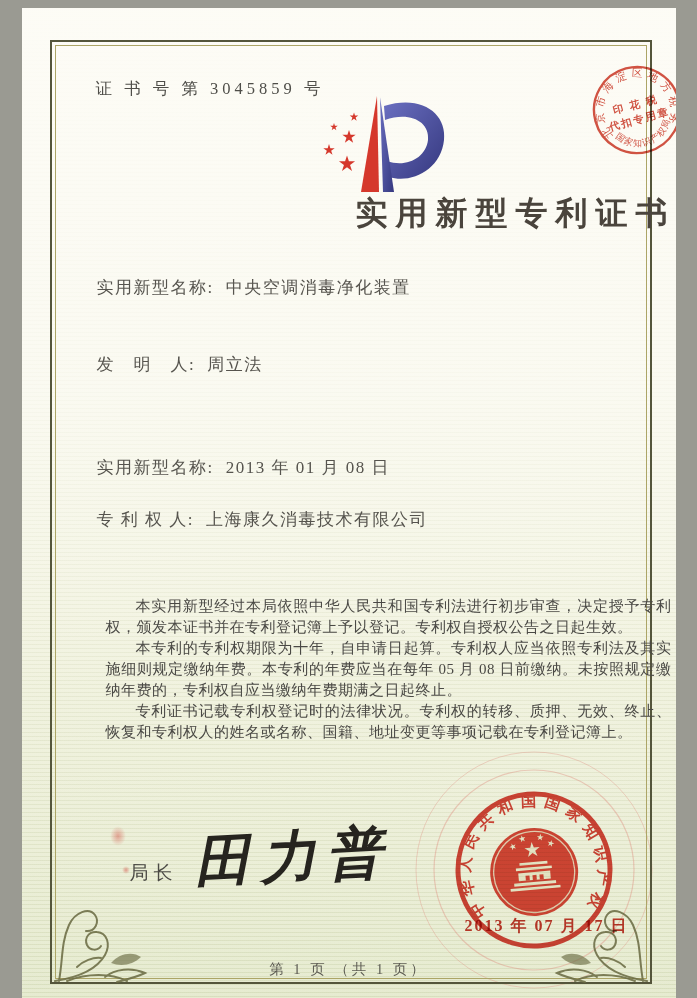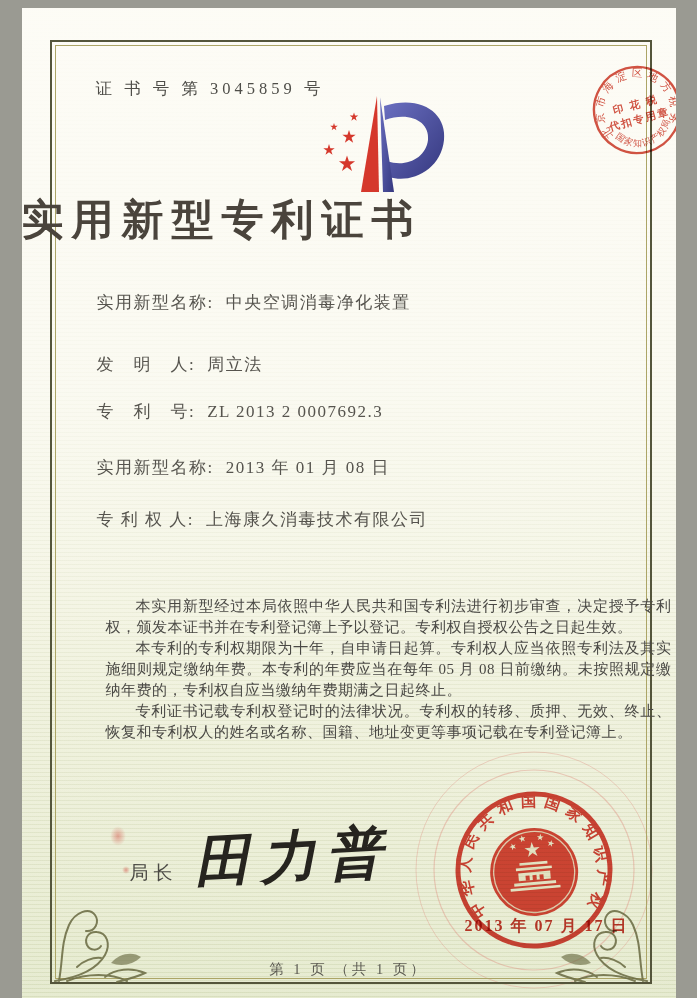--- a/index.html
+++ b/index.html
@@ -11,22 +11,22 @@
   }
   .frame{position:absolute;left:28px;top:32px;right:24px;bottom:22px;border:2px solid #54553b;}
   .frame-inner{position:absolute;inset:3px;border:1px solid #aca566;}
   .guilloche{position:absolute;left:0;top:0;pointer-events:none;}
   .corner{position:absolute;bottom:21px;}
   .corner-left{left:31px;}
   .corner-right{right:27px;transform:scaleX(-1);}
   .cert-no{position:absolute;left:74px;top:70px;font-size:16.5px;letter-spacing:4px;color:#4f4e49;}
   .logo{position:absolute;left:282px;top:84px;}
   .tax-stamp{position:absolute;left:563px;top:50px;mix-blend-mode:multiply;opacity:.92;}
-  .title{position:absolute;left:0;top:184px;width:100%;margin:0;text-align:left;
-    font-size:42px;font-weight:bold;letter-spacing:8px;color:#4a443c;}
+  .title{position:absolute;left:0;top:184px;width:100%;margin:0;text-align:right;
+    font-size:32px;font-weight:bold;letter-spacing:8px;color:#4a443c;}
   .frow{position:absolute;left:75px;font-size:17px;color:#56544e;letter-spacing:1.5px;white-space:nowrap;}
   .fvalue{margin-left:12px;}
   .body-text{position:absolute;left:84px;top:588px;width:566px;}
   .body-text p{margin:0;font-size:15px;line-height:21px;color:#4a4945;letter-spacing:.5px;
     text-indent:2em;text-align:justify;}
   .sig-label{position:absolute;left:108px;top:852px;font-size:19px;letter-spacing:5px;color:#4b4a45;}
   .sig-name{position:absolute;left:172px;top:812px;font-size:56px;font-style:italic;font-weight:600;
     letter-spacing:10px;color:#26241f;transform:rotate(-3deg);}
   .big-seal{position:absolute;left:420px;top:770px;mix-blend-mode:multiply;opacity:.93;}
   .seal-date{position:absolute;left:443px;top:908px;font-size:16px;letter-spacing:2px;
@@ -107,28 +107,25 @@
       <circle cx="0" cy="0" r="43" fill="none" stroke="#cf4535" stroke-width="2.4"></circle>
       <text class="stamp-arc-top"><textPath href="#taxTopArc" startOffset="2">北京市海淀区地方税务局</textPath></text>
       <text class="stamp-arc-bottom"><textPath href="#taxBottomArc" startOffset="4">国家知识产权局</textPath></text>
       <text class="stamp-center" x="0" y="-2">印 花 税</text>
       <text class="stamp-center" x="0" y="13">代扣专用章</text>
     </g>
   </svg>
 
   <h1 class="title">实用新型专利证书</h1>
 
-  <div class="frow" style="top:283px">
+  <div class="frow" style="top:268px">
     <span>实用新型名称:</span><span class="fvalue">中央空调消毒净化装置</span>
   </div>
   <div class="frow" style="top:345px">
     <span>发　明　人:</span><span class="fvalue">周立法</span>
-  </div>
-  <div class="frow" style="top:392px">
-    <span>专　利　号:</span><span class="fvalue">ZL 2013 2 0007692.3</span>
   </div>
   <div class="frow" style="top:448px">
     <span>实用新型名称:</span><span class="fvalue">2013 年 01 月 08 日</span>
   </div>
   <div class="frow" style="top:500px">
     <span>专 利 权 人:</span><span class="fvalue">上海康久消毒技术有限公司</span>
   </div>
 
   <div class="body-text">
     <p>本实用新型经过本局依照中华人民共和国专利法进行初步审查，决定授予专利权，颁发本证书并在专利登记簿上予以登记。专利权自授权公告之日起生效。</p>

